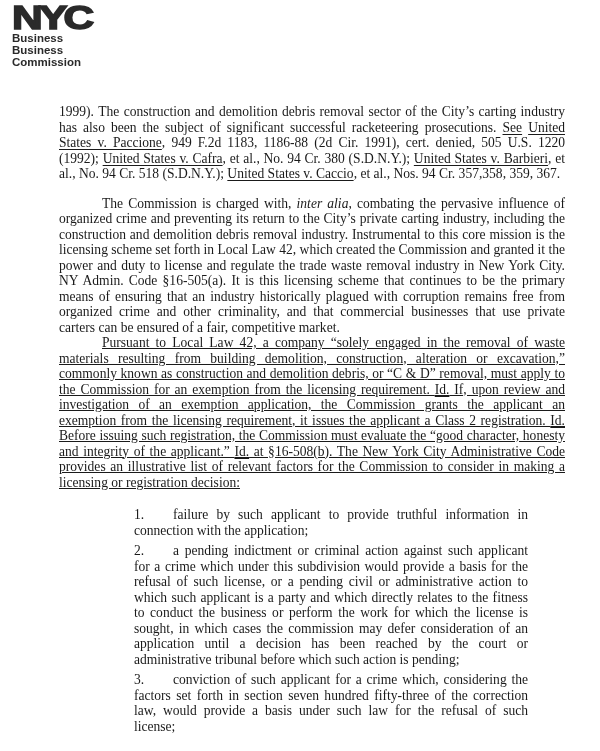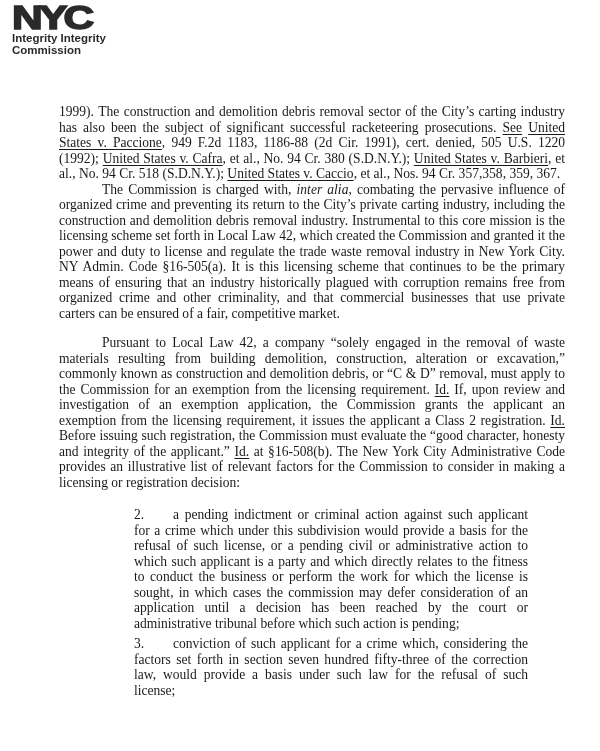--- a/index.html
+++ b/index.html
@@ -3,41 +3,42 @@
 <meta charset="utf-8">
 <style>
   html, body { margin:0; padding:0; background:#ffffff; }
   body { width:600px; height:751px; overflow:hidden; position:relative; font-family:"Liberation Serif", "DejaVu Serif", serif; color:#1a1a1a; }
   .logo { position:absolute; left:12px; top:2px; width:100px; }
   .logo-mark { display:block; font-family:"Liberation Sans", "DejaVu Sans", sans-serif; font-weight:900; font-size:34px; line-height:30px; letter-spacing:-3px; color:#2a2a2a; transform:scaleX(1.25); transform-origin:left; -webkit-text-stroke:1.6px #2a2a2a; }
   .logo-sub { font-family:"Liberation Sans", "DejaVu Sans", sans-serif; font-weight:bold; font-size:11.5px; line-height:12px; color:#2a2a2a; }
   .page { position:absolute; left:59px; top:104px; width:506px; font-size:13.55px; line-height:15.5px; }
   p { margin:0; text-align:justify; }
   .p1 { }
-  .p2 { text-indent:43px; }
-  .p3 { margin-top:14px; text-indent:43px; }
+  .p2 { margin-top:14px; text-indent:43px; }
+  .p3 { text-indent:43px;text-decoration:underline; }
   .list { margin-left:75px; width:394px; }
   .item { margin-top:5px; text-align:justify; }
   .item:first-child { margin-top:17px; }
   .num { display:inline-block; width:39px; }
   u { text-decoration:underline; text-underline-offset:2px; }
 </style>
 </head>
 <body>
 
 <div class="logo">
   <span class="logo-mark">NYC</span>
-  <div class="logo-sub">Integrity Integrity</div>
+  <div class="logo-sub">Business Business</div>
   <div class="logo-sub">Commission</div>
 </div>
 
 <div class="page">
   <p class="p1"><span>1999).  The construction and demolition debris removal sector of the City’s carting industry has also been the subject of significant successful racketeering prosecutions.  </span><u>See</u> <u>United States v. Paccione</u><span>, 949 F.2d 1183, 1186-88 (2d Cir. 1991), cert. denied, 505 U.S. 1220 (1992); </span><u>United States v. Cafra</u><span>, et al., No. 94 Cr. 380 (S.D.N.Y.); </span><u>United States v. Barbieri</u><span>, et al., No. 94 Cr. 518 (S.D.N.Y.); </span><u>United States v. Caccio</u><span>, et al., Nos. 94 Cr. 357,358, 359, 367.</span></p>
 
   <p class="p2"><span>The Commission is charged with, </span><i>inter alia</i><span>, combating the pervasive influence of organized crime and preventing its return to the City’s private carting industry, including the construction and demolition debris removal industry.  Instrumental to this core mission is the licensing scheme set forth in Local Law 42, which created the Commission and granted it the power and duty to license and regulate the trade waste removal industry in New York City.  NY Admin. Code §16-505(a).  It is this licensing scheme that continues to be the primary means of ensuring that an industry historically plagued with corruption remains free from organized crime and other criminality, and that commercial businesses that use private carters can be ensured of a fair, competitive market.</span></p>
 
   <p class="p3"><span>Pursuant to Local Law 42, a company “solely engaged in the removal of waste materials resulting from building demolition, construction, alteration or excavation,” commonly known as construction and demolition debris, or “C &amp; D” removal, must apply to the Commission for an exemption from the licensing requirement.  </span><u>Id.</u><span>  If, upon review and investigation of an exemption application, the Commission grants the applicant an exemption from the licensing requirement, it issues the applicant a Class 2 registration.  </span><u>Id.</u><span>  Before issuing such registration, the Commission must evaluate the “good character, honesty and integrity of the applicant.”  </span><u>Id.</u><span> at §16-508(b).  The New York City Administrative Code provides an illustrative list of relevant factors for the Commission to consider in making a licensing or registration decision:</span></p>
 
   <div class="list">
+    <div class="item"><span class="num">1.</span><span>failure by such applicant to provide truthful information in connection with the application;</span></div>
     <div class="item"><span class="num">2.</span><span>a pending indictment or criminal action against such applicant for a crime which under this subdivision would provide a basis for the refusal of such license, or a pending civil or administrative action to which such applicant is a party and which directly relates to the fitness to conduct the business or perform the work for which the license is sought, in which cases the commission may defer consideration of an application until a decision has been reached by the court or administrative tribunal before which such action is pending;</span></div>
     <div class="item"><span class="num">3.</span><span>conviction of such applicant for a crime which, considering the factors set forth in section seven hundred fifty-three of the correction law, would provide a basis under such law for the refusal of such license;</span></div>
   </div>
 </div>
 
 </body></html>

